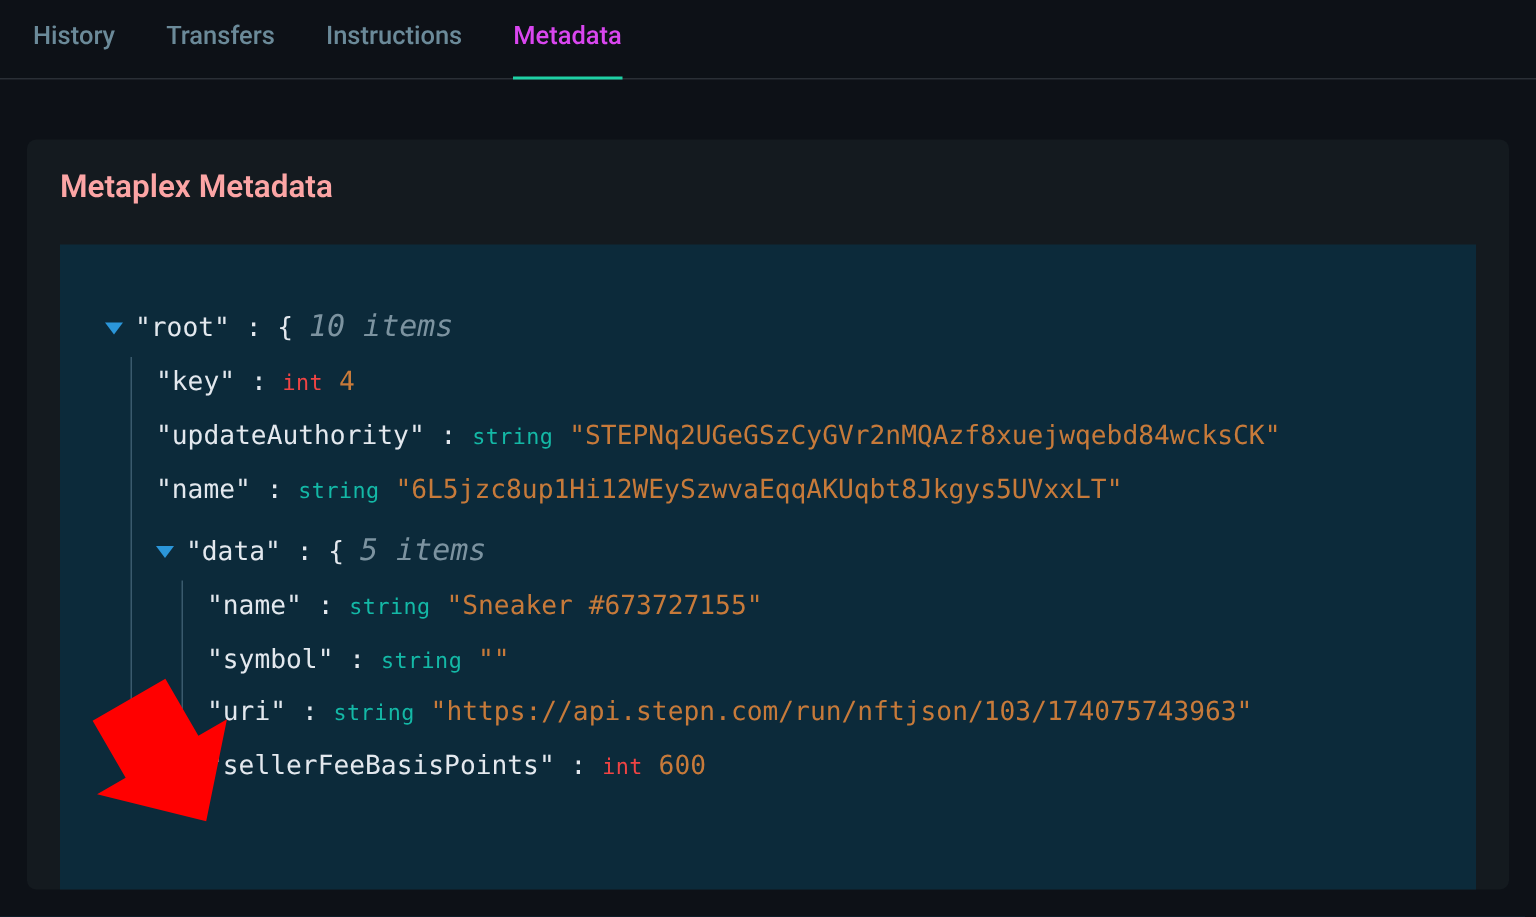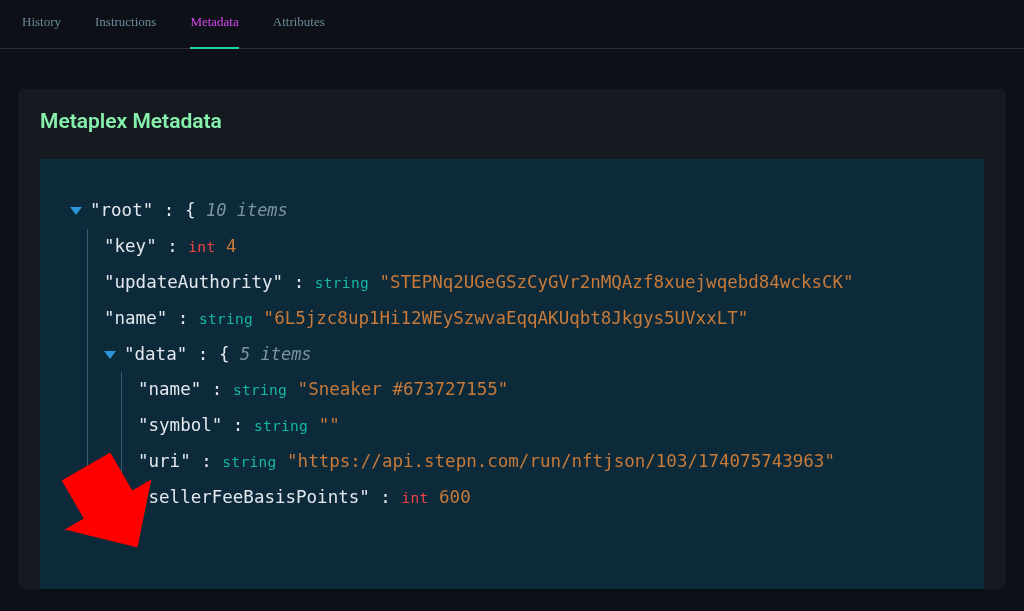--- a/index.html
+++ b/index.html
@@ -13,45 +13,44 @@
     position: relative;
   }
   .tabs {
     display: flex;
     gap: 34px;
     padding: 14px 22px 0 22px;
     border-bottom: 1px solid #2a2f36;
   }
   .tab {
     color: #6b8a99;
-    font-size: 13px;
+    font-size: 17px;
     font-weight: 500;
     padding-bottom: 18px;
     cursor: pointer;
     position: relative;
-    font-family: Liberation Serif, serif;
   }
   .tab.active {
     color: #d946ef;
   }
   .tab.active::after {
     content: "";
     position: absolute;
     left: 0; right: 0; bottom: -1px;
     height: 2px;
     background: #1fd1a5;
   }
   .panel {
     margin: 40px 18px 0 18px;
     background: #141a1f;
     border-radius: 6px;
     padding-bottom: 0;
   }
   .panel-title {
-    color: #86efac;
+    color: #fca5a5;
     font-size: 21px;
     font-weight: 600;
     padding: 20px 22px 26px 22px;
   }
   .json-viewer {
     background: #0c2a3a;
     margin: 0 22px;
     padding: 34px 30px 30px 30px;
     font-family: "SF Mono", Menlo, Consolas, monospace;
     font-size: 17.5px;
@@ -77,41 +76,41 @@
     border-left: 6px solid transparent;
     border-right: 6px solid transparent;
     border-top: 8px solid #2b96d9;
     margin-right: 8px;
     vertical-align: 1px;
     cursor: pointer;
   }
   .key-q { color: #e3e8ee; }
   .colon { color: #e3e8ee; }
   .brace { color: #e3e8ee; }
-  .meta { color: #7c93a0; font-style: italic; font-size: 17px; }
+  .meta { color: #7c93a0; font-style: italic; font-size: 20px; }
   .type-tag { color: #14b8a6; font-size: 14.5px; letter-spacing: .3px; }
   .str-val { color: #c77a3a; }
   .int-tag { color: #ef4444; font-size: 14.5px; letter-spacing: .3px; }
   .int-val { color: #c77a3a; }
   .arrow {
     position: absolute;
     left: 52px;
     top: 452px;
     z-index: 10;
     pointer-events: none;
   }
 </style>
 </head>
 <body>
 
 <div class="tabs">
   <div class="tab">History</div>
+  <div class="tab">Transfers</div>
   <div class="tab">Instructions</div>
   <div class="tab active">Metadata</div>
-  <div class="tab">Attributes</div>
 </div>
 
 <div class="panel">
   <div class="panel-title">Metaplex Metadata</div>
 
   <div class="json-viewer">
     <div class="tree-root">
 
       <div class="row">
         <span class="caret"></span><span class="key-q">"</span><span class="key-q">root</span><span class="key-q">"</span>

